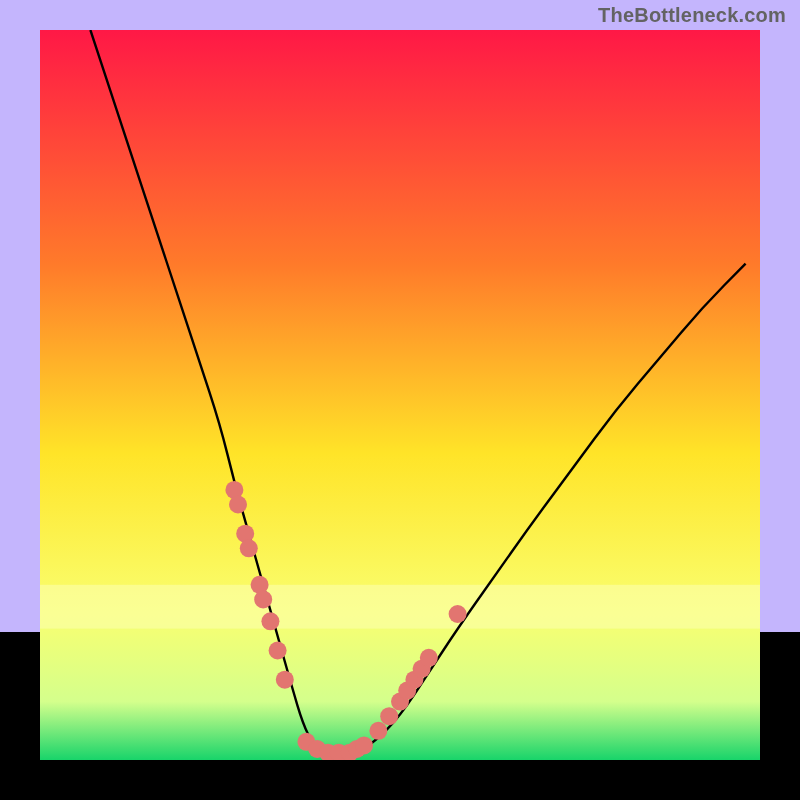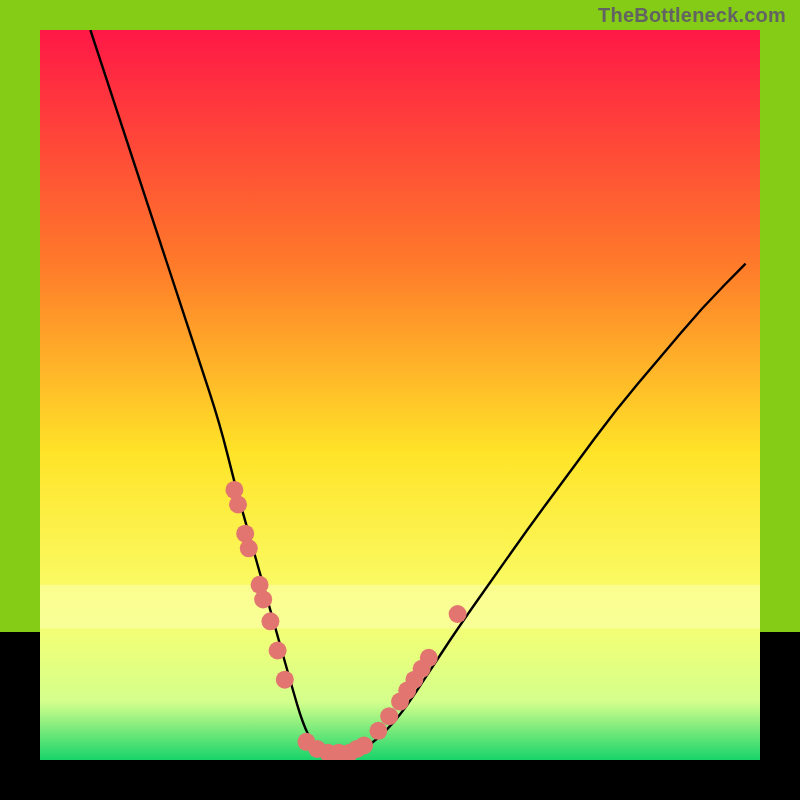--- a/index.html
+++ b/index.html
@@ -8,21 +8,21 @@
     width: 800px;
     height: 800px;
     overflow: hidden;
     background: #000;
     font-family: Arial, Helvetica, sans-serif;
   }
   .frame {
     position: relative;
     width: 800px;
     height: 632px;
-    background: #84cc16;
+    background: #c4b5fd;
   }
   .plot-area {
     position: absolute;
     left: 40px;
     top: 30px;
     width: 720px;
     height: 730px;
   }
   .attribution {
     position: absolute;

